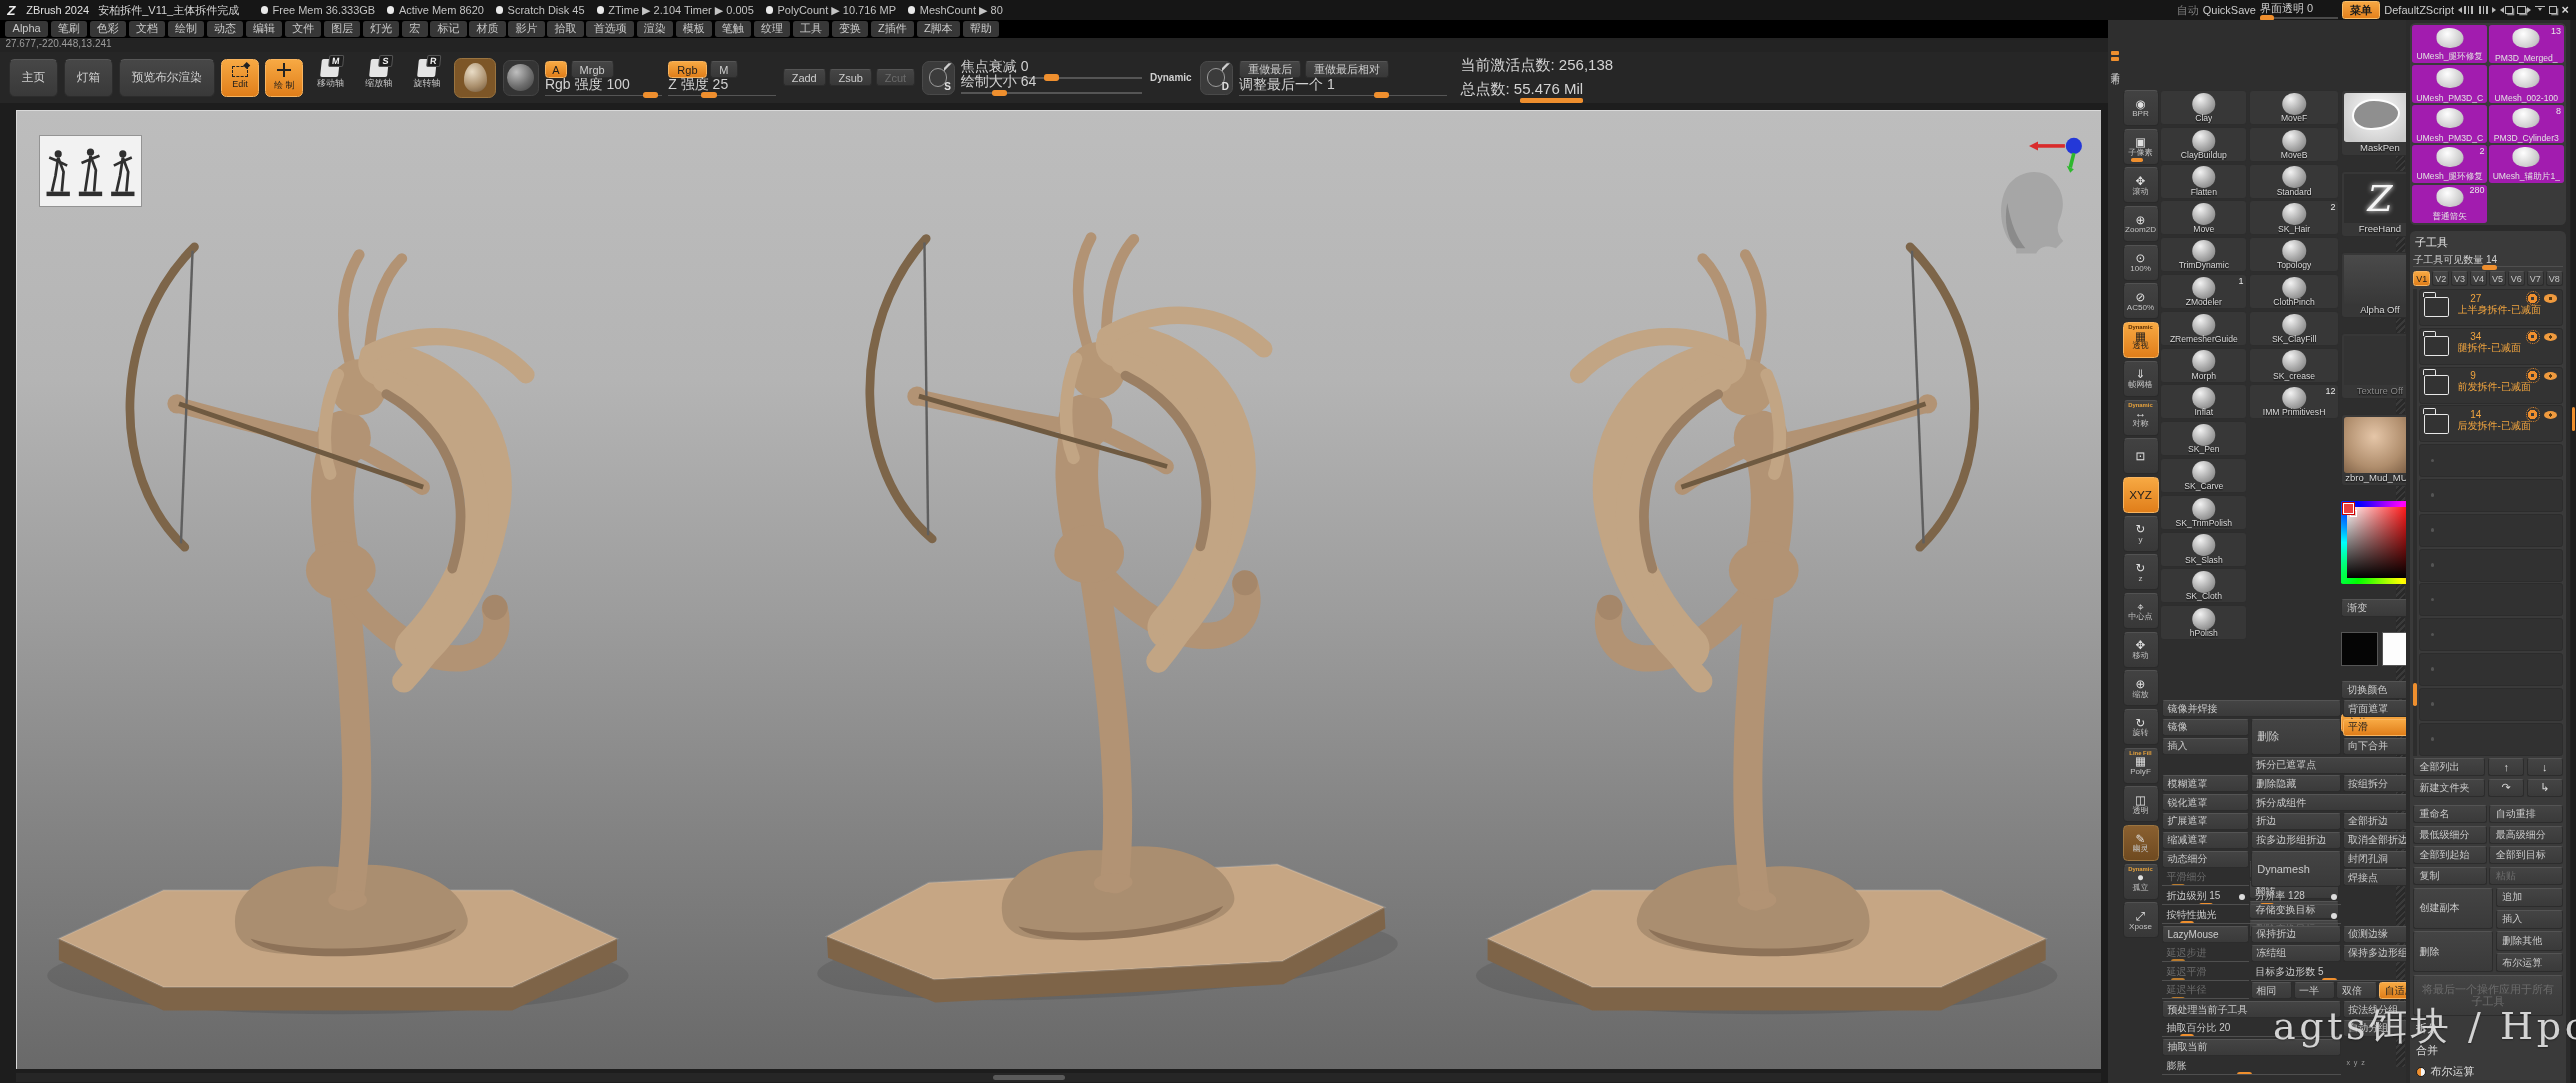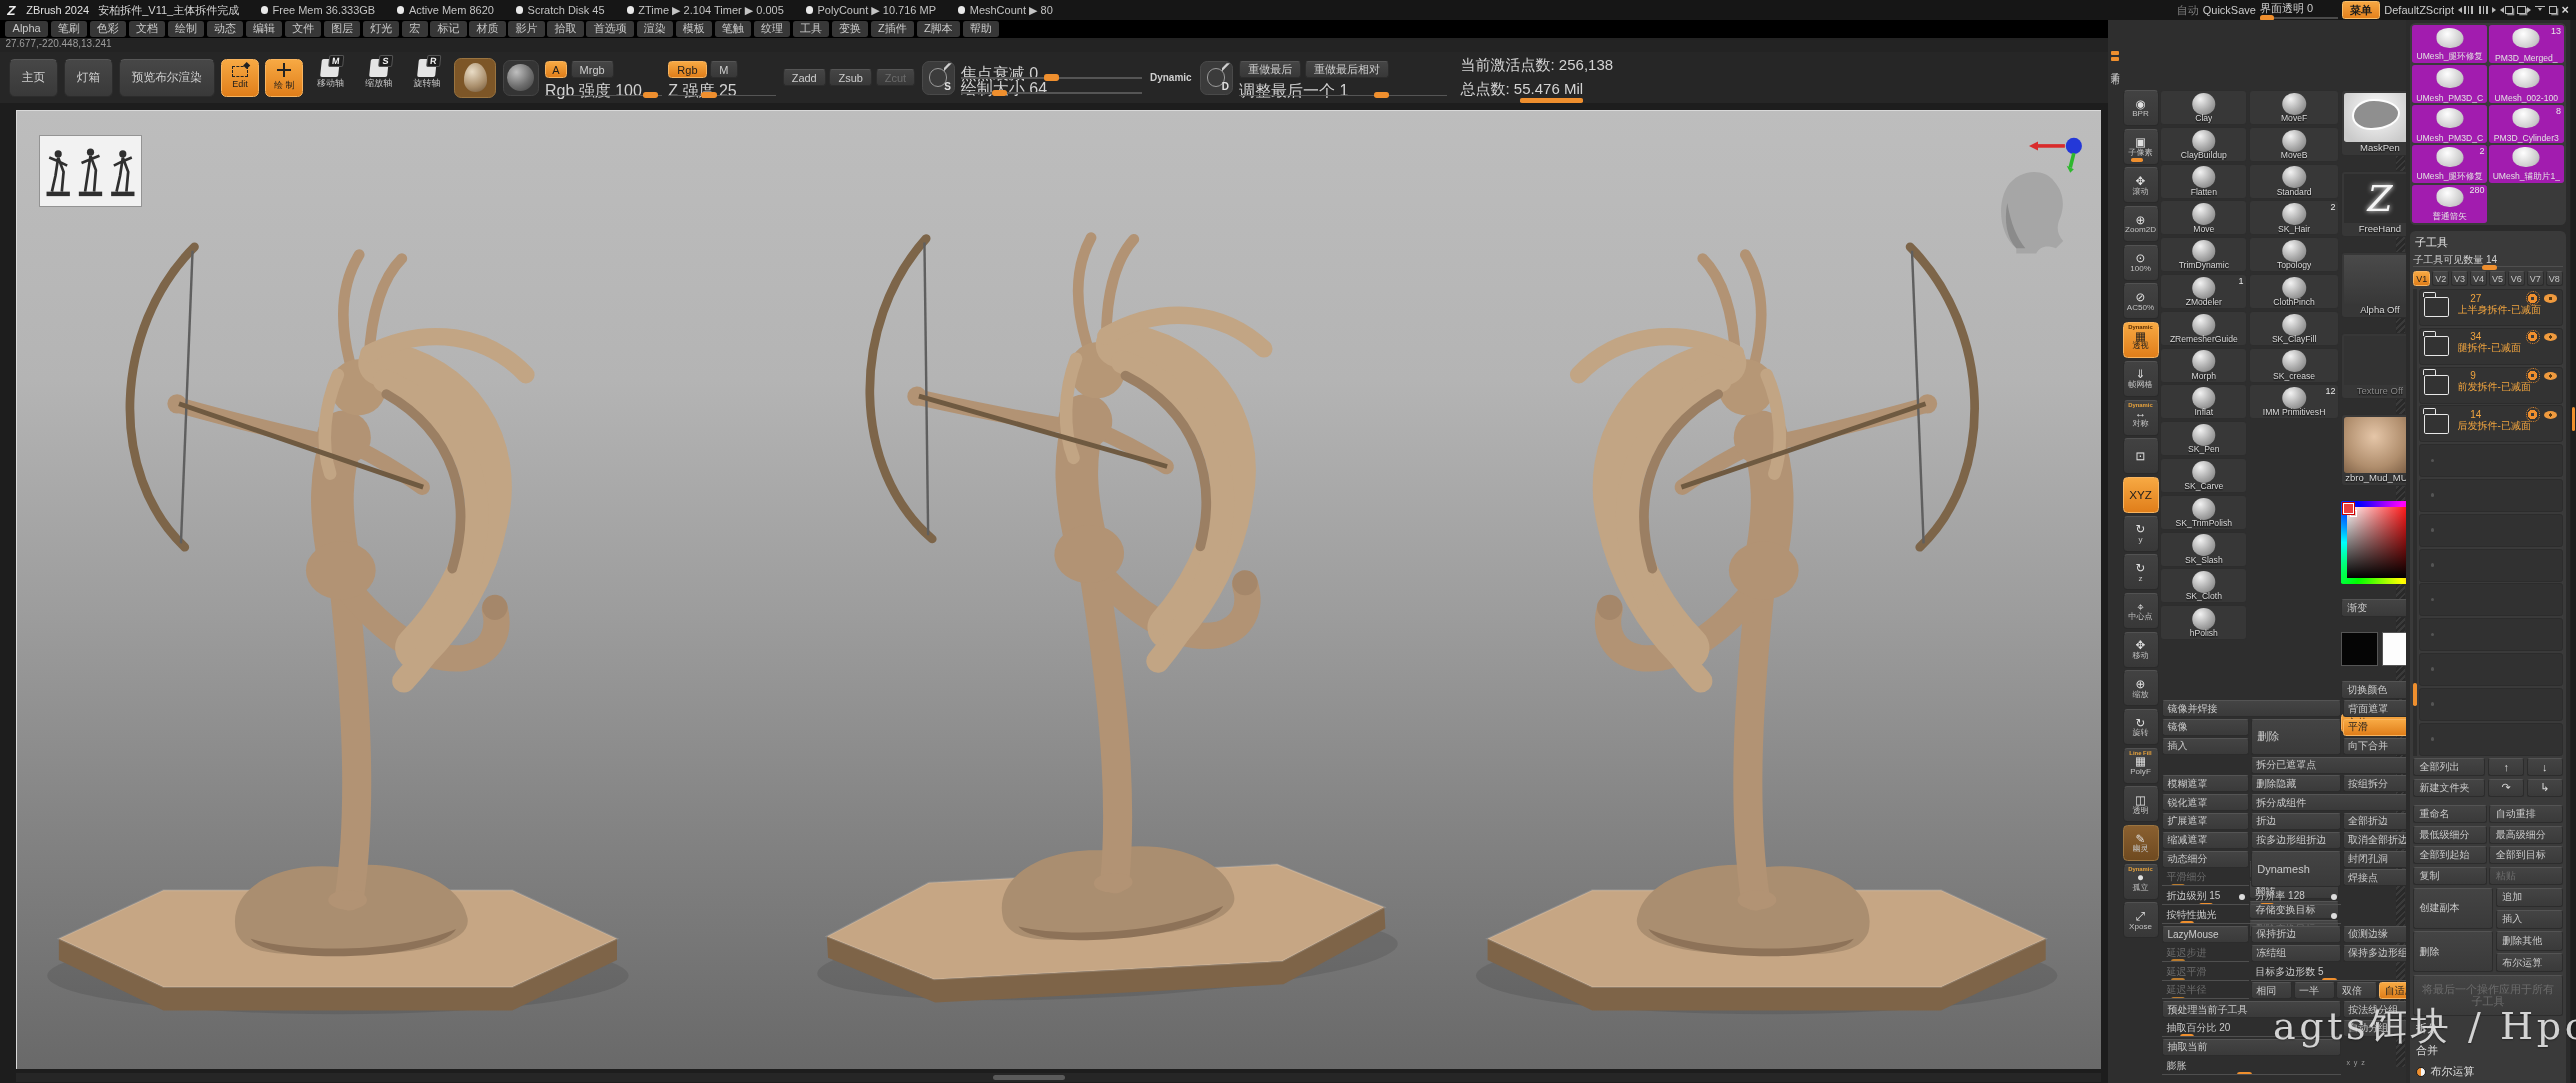--- a/index.html
+++ b/index.html
@@ -7,21 +7,21 @@
        color:#c8c8c8;overflow:hidden;position:relative;font-size:11px}
   .abs{position:absolute}
 
   
   #titlebar{left:0;top:0;width:2576px;height:20px;background:#161616;display:flex;align-items:center;
             gap:9px;padding:0 7.2px;font-size:11px;color:#cscsc}
   #titlebar{color:#cccccc}
   .logo{font-weight:bold;font-style:italic;font-size:13.5px;color:#ededed;margin-right:1.8px}
   .tb-app{color:#e2e2e2}
   .tb-doc{color:#d6d6d6}
-  .tstats{display:flex;gap:22px;margin-left:12.6px}
+  .tstats{display:flex;gap:12px;margin-left:12.6px}
   .tstat{display:flex;align-items:center;gap:4.5px;color:#c4c4c4}
   .tstat .bullet{width:7.2px;height:7.2px;border-radius:50%;background:#e9e9e9;display:inline-block}
   .tb-right{margin-left:auto;display:flex;align-items:center;gap:4px}
   .dimtxt{color:#7e7e7e}
   .btn-orange{background:linear-gradient(#f6a743,#e5811c);color:#1c1c1c;border-radius:2.7px;
               padding:0.9px 7.2px;font-weight:bold;border:0.9px solid #f9bd68}
   .uislider{display:flex;flex-direction:column;align-items:flex-start;gap:0.9px}
   .uislider .trk{width:78px;height:2.7px;background:#4a4a4a;position:relative}
   .uislider .trk i{position:absolute;left:0;top:-1.8px;width:14.5px;height:6.3px;background:#ef8f2e;border-radius:2.7px}
   .winico{display:inline-flex;align-items:center;gap:1.8px;color:#b9b9b9}
@@ -60,21 +60,21 @@
   .matbtn{width:42px;height:40px;border-radius:7.2px;background:#7d5627;border:0.9px solid #9a7440;display:flex;align-items:center;justify-content:center}
   .egg{width:23.5px;height:29px;border-radius:50% 50% 50% 50%/60% 60% 40% 40%;
        background:radial-gradient(circle at 35% 30%,#e9dcc6,#a98e6b 60%,#6e5539)}
   .sphbtn{width:36px;height:36px;border-radius:7.2px;background:#343434;border:0.9px solid #444;display:flex;align-items:center;justify-content:center}
   .sph{width:27px;height:27px;border-radius:50%;background:radial-gradient(circle at 35% 30%,#bfbfbf,#6f6f6f 55%,#3c3c3c)}
   .stack2{display:flex;flex-direction:column;gap:2.7px;justify-content:center}
   .rowline{display:flex;align-items:center;gap:3.6px}
   .chip{height:17px;padding:0 8.1px;background:linear-gradient(#454545,#383838);border:0.9px solid #2c2c2c;
         border-top-color:#555;border-radius:3.6px;display:flex;align-items:center;font-size:11px;color:#cdcdcd}
   .chip.dim{color:#686868}
-  .hsl{position:relative;height:12.6px;display:flex;align-items:flex-start;font-size:16px;color:#d2d2d2;white-space:nowrap}
+  .hsl{position:relative;height:12.6px;display:flex;align-items:flex-end;font-size:14px;color:#d2d2d2;white-space:nowrap}
   .hsl .trk{position:absolute;left:0;bottom:-2.7px;height:1.8px;background:#555;width:100%}
   .hsl .trk i{position:absolute;top:-2.7px;width:15.4px;height:6.3px;background:#ef8f2e;border-radius:2.7px}
   .dial{width:33px;height:34px;border-radius:7.2px;background:#3b3b3b;border:0.9px solid #4a4a4a;position:relative;
         display:flex;align-items:center;justify-content:center}
   .dial::before{content:"";width:16.3px;height:16.3px;border-radius:50%;border:1.8px solid #9a9a9a}
   .dial b{position:absolute;right:2.7px;bottom:1.8px;font-size:10px;color:#e0e0e0}
   .dial i{position:absolute;right:1.8px;top:1.8px;width:8.1px;height:8.1px;background:#cfcfcf;
           clip-path:polygon(0 100%,100% 0,60% 0,0 60%)}
   .stats2{display:flex;flex-direction:column;gap:5.4px;font-size:15px;color:#d3d3d3;margin-left:7.2px}
   .dynlab{font-size:10px;font-weight:bold;color:#cfcfcf;margin:0 1.8px}

